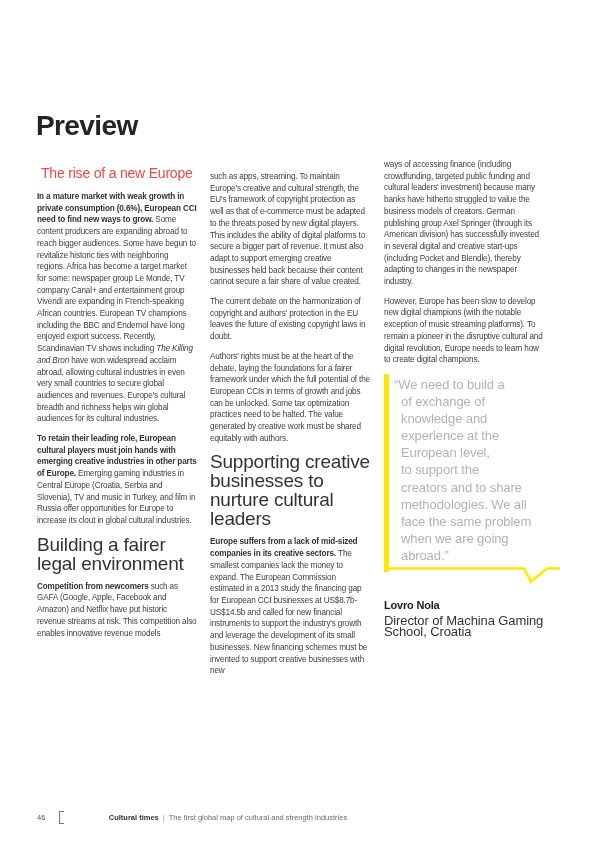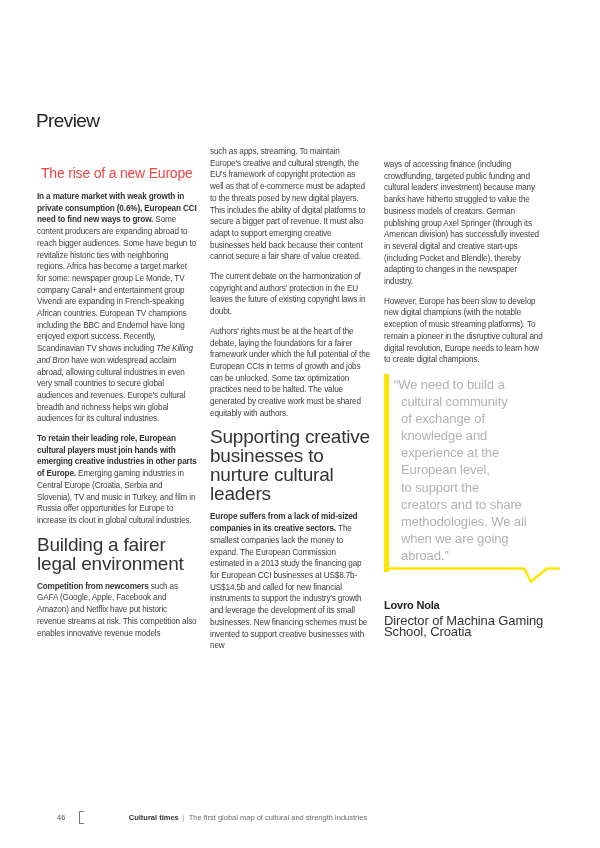--- a/index.html
+++ b/index.html
@@ -3,47 +3,47 @@
 <meta charset="utf-8">
 <style>
   html,body{margin:0;padding:0;background:#ffffff;}
   .page{
     position:relative; width:600px; height:848px; background:#fff; overflow:hidden;
     font-family:"Liberation Sans", sans-serif; color:#3e3e3e;
     --accent:#ffe600; --quote-gray:#b1b3b3;
   }
   .page-title{
     position:absolute; left:36px; top:110px; margin:0;
-    font-size:19px; font-weight:normal; letter-spacing:-0.6px; color:#242424;
+    font-size:28px; font-weight:bold; letter-spacing:-0.6px; color:#242424;
   }
   .col{position:absolute; width:160px; font-size:8.2px; line-height:11.7px;
        letter-spacing:-0.15px; color:#3e3e3e;}
   .col-1{left:37px; top:165px;}
-  .col-2{left:210px; top:146px;}
+  .col-2{left:210px; top:171px;}
   .col-3{left:384px; top:159px; width:163px;}
   .h-small{font-size:14px; font-weight:400; line-height:17px; letter-spacing:-0.2px;
            color:#ef4444; margin:0 0 9px 4px;}
   .h-big{font-size:19px; font-weight:400; line-height:19px; letter-spacing:-0.2px;
          color:#333; margin:7px 0 8px 0;}
   p.body{margin:0 0 8px 0;}
   .b{font-weight:bold; color:#333;}
   .i{font-style:italic;}
   
   .quote{position:relative; margin-top:0; padding:2px 0 0 17px; width:160px;}
   .quote-bar{position:absolute; left:0; top:0; bottom:12px; width:5px; background:var(--accent);}
   .qline{font-size:13px; line-height:17.1px; letter-spacing:-0.1px; color:var(--quote-gray);}
   .qline:first-child{text-indent:-7px;}
   .quote-tail{display:block; margin:3px 0 0 -17px; color:var(--accent); overflow:visible;}
   .attrib{margin-top:16px; width:166px; text-align:left;}
   .attrib-author{font-size:11px; font-weight:bold; color:#222; letter-spacing:-0.2px;}
   .attrib-role{font-size:13px; color:#333; margin-top:3px; letter-spacing:-0.1px;}
   
   .footer{position:absolute; left:37px; top:811px; font-size:7.5px; color:#6b6b6b;
           display:flex; align-items:center; white-space:nowrap;}
-  .footer .pageno{color:#555; letter-spacing:0.2px;margin-left:20px;}
+  .footer .pageno{color:#555; letter-spacing:0.2px;}
   .footer .bracket{display:inline-block; width:4px; height:11px; margin:0 5px 0 13px;
           border-left:1px solid #777; border-top:1px solid #777; border-bottom:1px solid #777;}
   .footer .brand{font-weight:bold; color:#333;margin-left:40px;}
   .footer .sep{margin:0 4px; color:#999;}
 </style>
 </head>
 <body>
 
 <div class="page" style="--accent: #ffe600; --quote-gray: #b1b3b3;">
 
@@ -66,28 +66,28 @@
   </div>
 
   <div class="col col-3">
     <p class="body"><span>ways of accessing finance (including crowdfunding, targeted public funding and cultural leaders' investment) because many banks have hitherto struggled to value the business models of creators. German publishing group Axel Springer (through its American division) has successfully invested in several digital and creative start-ups (including Pocket and Blendle), thereby adapting to changes in the newspaper industry.</span></p>
     <p class="body"><span>However, Europe has been slow to develop new digital champions (with the notable exception of music streaming platforms). To remain a pioneer in the disruptive cultural and digital revolution, Europe needs to learn how to create digital champions.</span></p>
 
     <div class="quote">
       <span class="quote-bar"></span>
       <div>
           <div class="qline">“We need to build a</div>
-          <div class="qline">cultural community</div>
           <div class="qline">of exchange of</div>
           <div class="qline">knowledge and</div>
           <div class="qline">experience at the</div>
           <div class="qline">European level,</div>
           <div class="qline">to support the</div>
           <div class="qline">creators and to share</div>
           <div class="qline">methodologies. We all</div>
+          <div class="qline">face the same problem</div>
           <div class="qline">when we are going</div>
           <div class="qline">abroad.”</div>
         </div>
       <svg class="quote-tail" width="178" height="17" viewBox="0 0 178 17">
         <polyline points="1,1.5 140,1.5 147,14.5 163,1.5 176,1.5" fill="none" stroke="currentColor" stroke-width="2.5"></polyline>
       </svg>
     </div>
 
     <div class="attrib">
       <div class="attrib-author">Lovro Nola</div>

